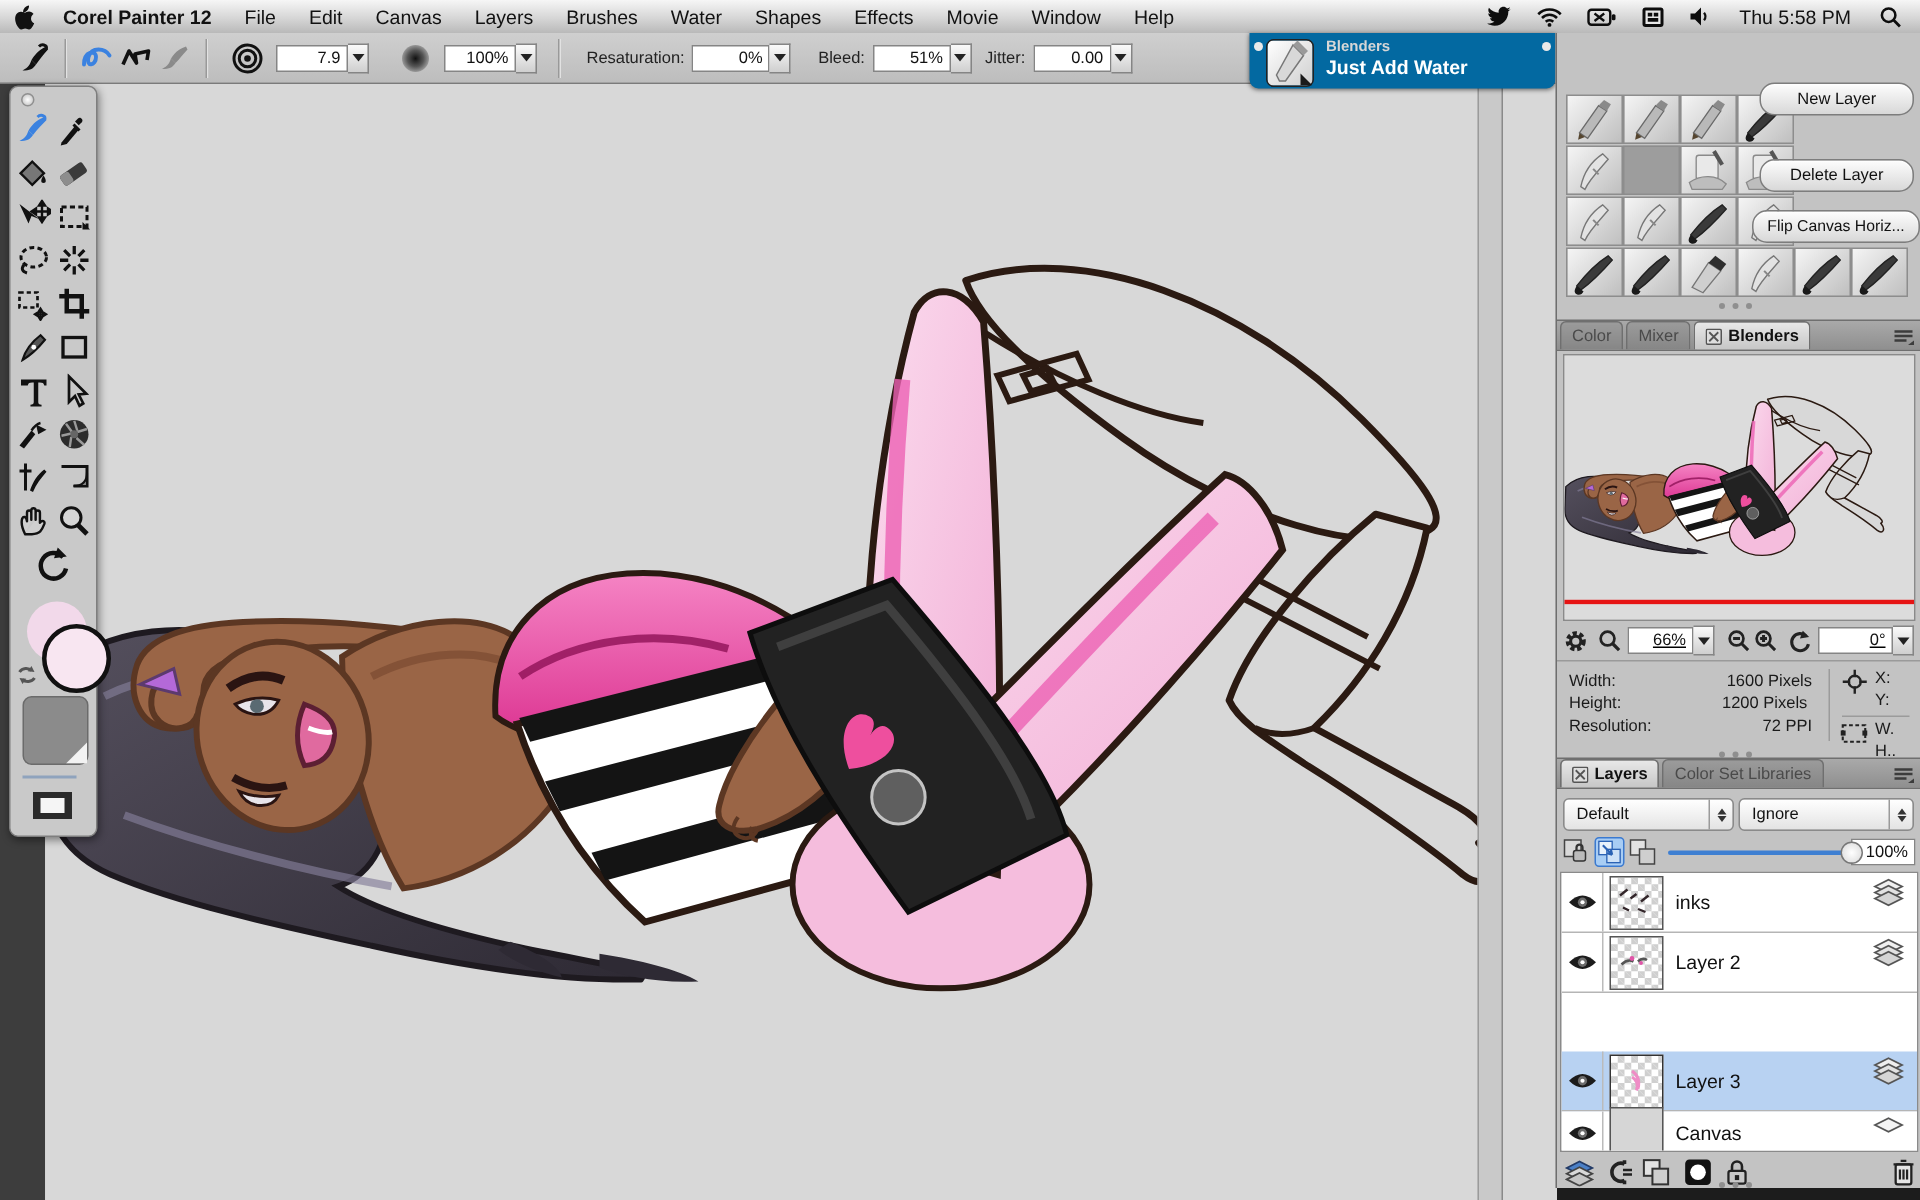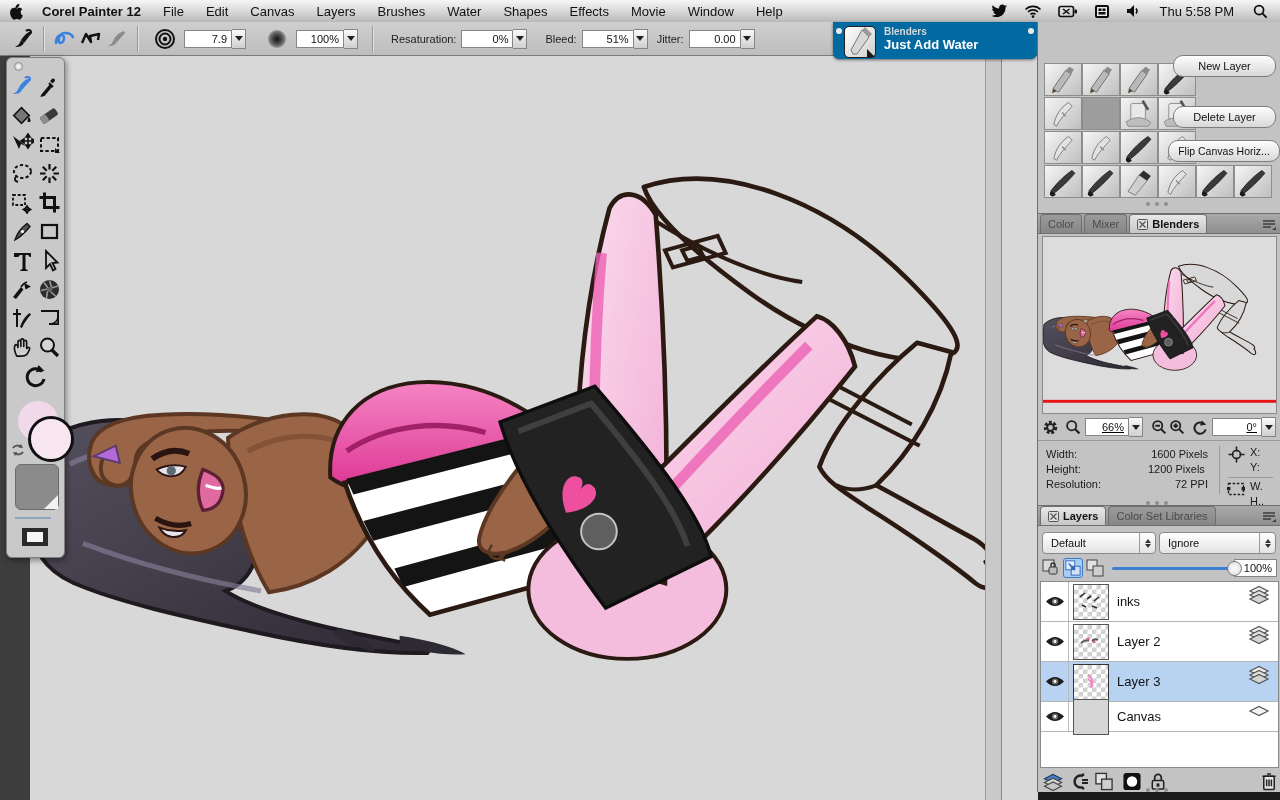--- a/index.html
+++ b/index.html
@@ -54,21 +54,21 @@
   .macdrop{position:absolute;height:20px;background:linear-gradient(#ffffff,#e3e3e3);
     border:1px solid #8a8a8a;border-radius:4px;font-size:11px;color:#111;display:flex;align-items:center;}
   .macdrop .arrows{margin-left:auto;width:15px;height:100%;border-left:1px solid #9a9a9a;
     display:flex;flex-direction:column;align-items:center;justify-content:center;gap:1px;}
   .tri-up-s{width:0;height:0;border-left:3px solid transparent;border-right:3px solid transparent;border-bottom:4px solid #333;}
   .tri-dn-s{width:0;height:0;border-left:3px solid transparent;border-right:3px solid transparent;border-top:4px solid #333;}
   
   #layerlist{position:absolute;left:2px;top:75px;width:237px;height:185px;background:#fff;
     border:1px solid #8a8a8a;overflow:hidden;}
   .lrow{position:relative;height:39px;border-bottom:1px solid #b5b5b5;display:flex;align-items:center;background:#fff;}
-  .lrow.sel{background:#b8d2f2;}
+  .lrow.sel{background:#b8d2f2;margin-top:39px;}
   .eyecell{width:27px;height:100%;display:flex;align-items:center;justify-content:center;border-right:1px solid #bbb;}
   .thumb{width:34px;height:34px;border:1px solid #555;margin-left:4px;background-color:#fff;
     background-image:linear-gradient(45deg,#cfcfcf 25%,transparent 25%,transparent 75%,#cfcfcf 75%),
                      linear-gradient(45deg,#cfcfcf 25%,transparent 25%,transparent 75%,#cfcfcf 75%);
     background-size:9px 9px;background-position:0 0,4.5px 4.5px;position:relative;}
   .thumb.flat{background-image:none;background-color:#d6d6d6;}
   .lname{font-size:13px;color:#111;margin-left:8px;}
   .lglyph{margin-left:auto;margin-right:8px;align-self:flex-start;margin-top:3px;}
   
   #toolbox{left:6px;top:57px;width:57px;height:499px;background:#c9c9c9;border:1px solid #7e7e7e;

